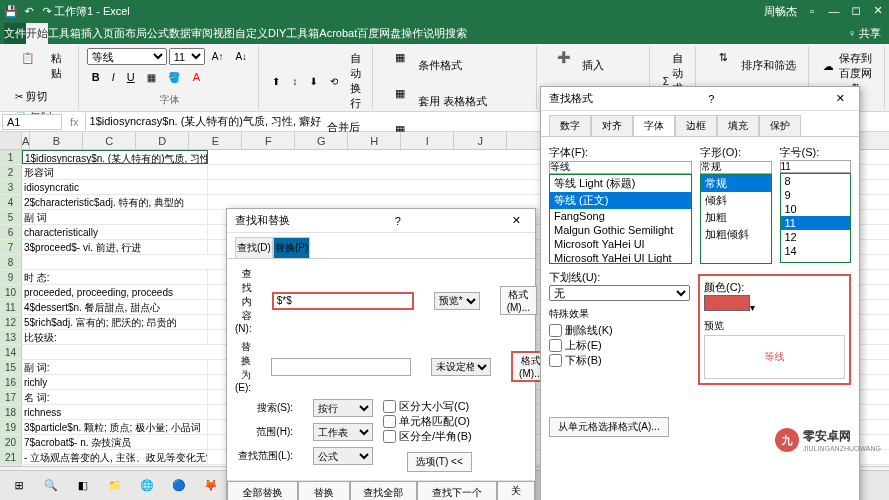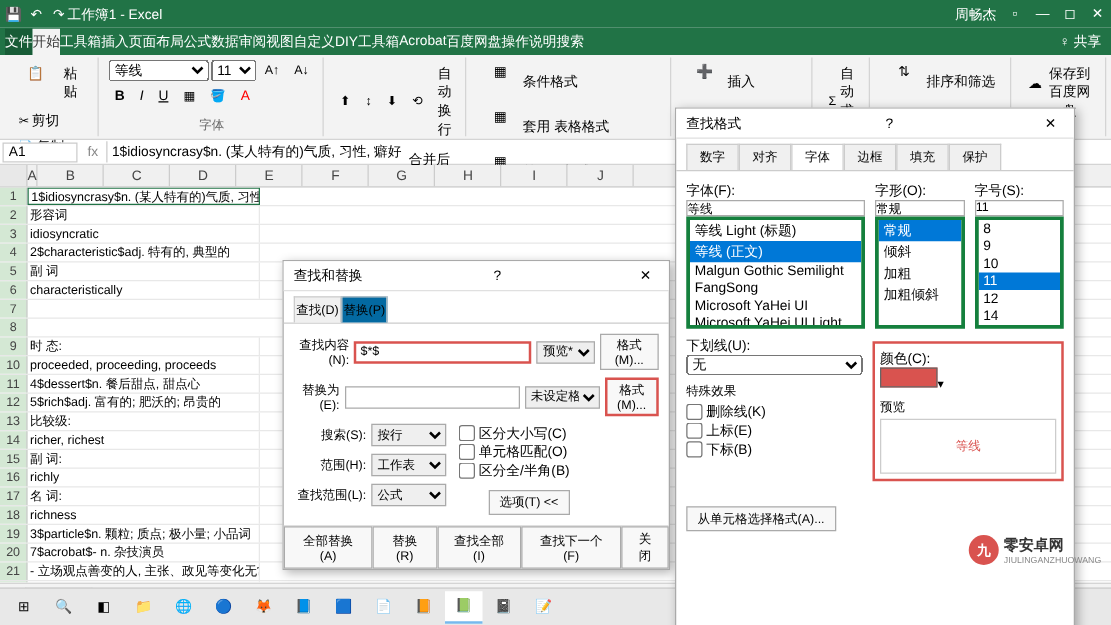--- a/index.html
+++ b/index.html
@@ -43,37 +43,37 @@
 .taskbar .tbtn{width:30px;height:26px;display:flex;align-items:center;justify-content:center}
 .taskbar .tbtn.active{background:#fff;border-bottom:2px solid #76b9ed}
 .dialog{position:absolute;background:#fff;border:1px solid #aaa;box-shadow:2px 2px 8px rgba(0,0,0,.3)}
 .dlg-title{height:24px;background:#fff;border-bottom:1px solid #e0e0e0;display:flex;align-items:center;padding:0 8px;font-size:11px}
 .dlg-title .x{margin-left:auto;cursor:pointer;padding:0 6px}
 .find-dlg{left:226px;top:208px;width:310px}
 .find-tabs{display:flex;padding:4px 8px 0}
 .find-tab{padding:3px 1px;border:1px solid #ccc;border-bottom:none;background:#f0f0f0;font-size:10px;cursor:pointer}
 .find-tab.active{background:#0369a1}
 .find-body{padding:8px;border-top:1px solid #ccc}
-.frow{display:flex;align-items:center;gap:4px;margin-bottom:6px}
+.frow{display:flex;align-items:center;gap:20px;margin-bottom:6px}
 .frow label{width:58px;font-size:10px;text-align:right}
 .frow input[type=text]{flex:1;border:1px solid #aaa;padding:1px 3px;font-size:10px;height:18px}
 .frow .red{border:2px solid #d9534f!important}
 .frow select{border:1px solid #aaa;font-size:10px;height:18px}
 .fmt-btn{border:1px solid #aaa;padding:1px 6px;font-size:10px;background:#f8f8f8;cursor:pointer}
 .fmt-btn.red{border:2px solid #d9534f}
 .chk{display:flex;align-items:center;gap:3px;font-size:10px}
 .dlg-btns{display:flex;gap:0;justify-content:space-between;padding:0;border-top:1px solid #e0e0e0}
 .dlg-btn{border:1px solid #aaa;padding:2px 8px;font-size:10px;background:#f8f8f8;cursor:pointer}
 .format-dlg{left:540px;top:86px;width:320px;height:426px}
 .fmt-tabs{display:flex;padding:4px 8px 0;gap:0}
 .fmt-tab{padding:3px 10px;border:1px solid #ccc;border-bottom:none;background:#f0f0f0;font-size:10px;cursor:pointer}
 .fmt-tab.active{background:#fff}
 .fmt-body{padding:8px;border-top:1px solid #ccc}
 .fmt-col{display:flex;gap:8px}
-.listbox{border:3px solid #15803d;height:90px;overflow:auto;font-size:10px}
+.listbox{border:1px solid #15803d;height:90px;overflow:auto;font-size:10px}
 .listbox div{padding:1px 4px;cursor:pointer}
 .listbox div.sel{background:#0078d7;color:#fff}
 .fmt-sect{margin-top:6px}
 .fmt-sect .hdr{font-size:10px;margin-bottom:2px}
 .color-box{width:46px;height:16px;background:#d9534f;border:1px solid #666;display:inline-block}
 .red-outline{border:2px solid #d9534f;padding:4px;margin-top:4px}
 .preview-box{border:1px solid #ccc;height:44px;display:flex;align-items:center;justify-content:center;font-size:10px;color:#d9534f}
 .watermark{position:absolute;right:8px;bottom:48px;display:flex;align-items:center;gap:4px}
 .watermark .logo{width:24px;height:24px;background:#d9534f;border-radius:50%;color:#fff;display:flex;align-items:center;justify-content:center;font-weight:bold}
 .watermark .txt{font-size:12px;color:#333;font-weight:bold}
@@ -298,20 +298,21 @@
       <div class="row">
         <div class="rowhead">5</div>
         <div class="cellA">副 词</div>
       </div>
       <div class="row">
         <div class="rowhead">6</div>
         <div class="cellA">characteristically</div>
       </div>
       <div class="row">
         <div class="rowhead">7</div>
+        <div class="cellA">3$proceed$- vi. 前进, 行进</div>
       </div>
       <div class="row">
         <div class="rowhead">8</div>
       </div>
       <div class="row">
         <div class="rowhead">9</div>
         <div class="cellA">时 态:</div>
       </div>
       <div class="row">
         <div class="rowhead">10</div>
@@ -324,21 +325,20 @@
       <div class="row">
         <div class="rowhead">12</div>
         <div class="cellA">5$rich$adj. 富有的; 肥沃的; 昂贵的</div>
       </div>
       <div class="row">
         <div class="rowhead">13</div>
         <div class="cellA">比较级:</div>
       </div>
       <div class="row">
         <div class="rowhead">14</div>
-        <div class="cellA">richer, richest</div>
       </div>
       <div class="row">
         <div class="rowhead">15</div>
         <div class="cellA">副 词:</div>
       </div>
       <div class="row">
         <div class="rowhead">16</div>
         <div class="cellA">richly</div>
       </div>
       <div class="row">
@@ -477,22 +477,22 @@
     <div class="fmt-tab">保护</div>
   </div>
   <div class="fmt-body">
     <div class="fmt-col">
       <div style="flex:2">
         <div class="hdr">字体(F):</div>
         <input type="text" style="width: 100%; border: 1px solid rgb(170, 170, 170); font-size: 10px;" value="等线">
         <div class="listbox">
           <div>等线 Light (标题)</div>
             <div class="sel">等线 (正文)</div>
+            <div>FangSong</div>
             <div>Malgun Gothic Semilight</div>
-            <div>FangSong</div>
             <div>Microsoft YaHei UI</div>
             <div>Microsoft YaHei UI Light</div>
         </div>
       </div>
       <div style="flex:1">
         <div class="hdr">字形(O):</div>
         <input type="text" style="width: 100%; border: 1px solid rgb(170, 170, 170); font-size: 10px;" value="常规">
         <div class="listbox">
           <div class="sel">常规</div>
             <div>倾斜</div>
@@ -535,21 +535,21 @@
       </div>
       <div style="flex:1" class="red-outline">
         <div class="hdr">颜色(C):</div>
         <span class="color-box"></span><span style="font-size:10px">▾</span>
         <div class="fmt-sect">
           <div class="hdr">预览</div>
           <div class="preview-box">等线</div>
         </div>
       </div>
     </div>
-    <div style="margin-top:20px">
+    <div style="margin-top:32px">
       <button class="dlg-btn">从单元格选择格式(A)...</button>
     </div>
   </div>
 </div>
 
 <div class="watermark">
   <div class="logo">九</div>
   <div>
     <div class="txt">零安卓网</div>
     <div class="sub">JIULINGANZHUOWANG</div>

